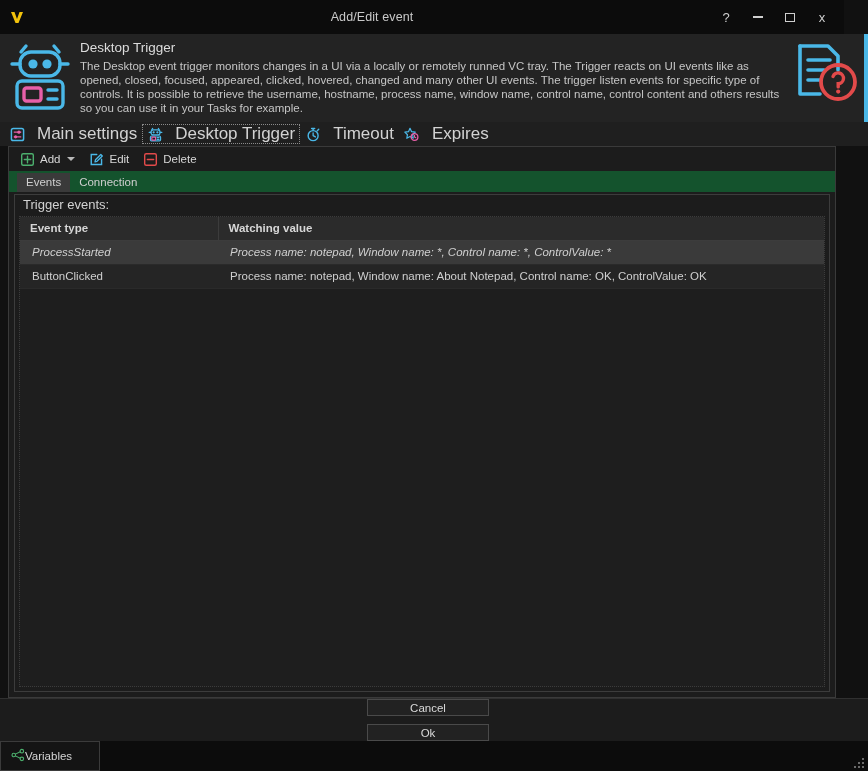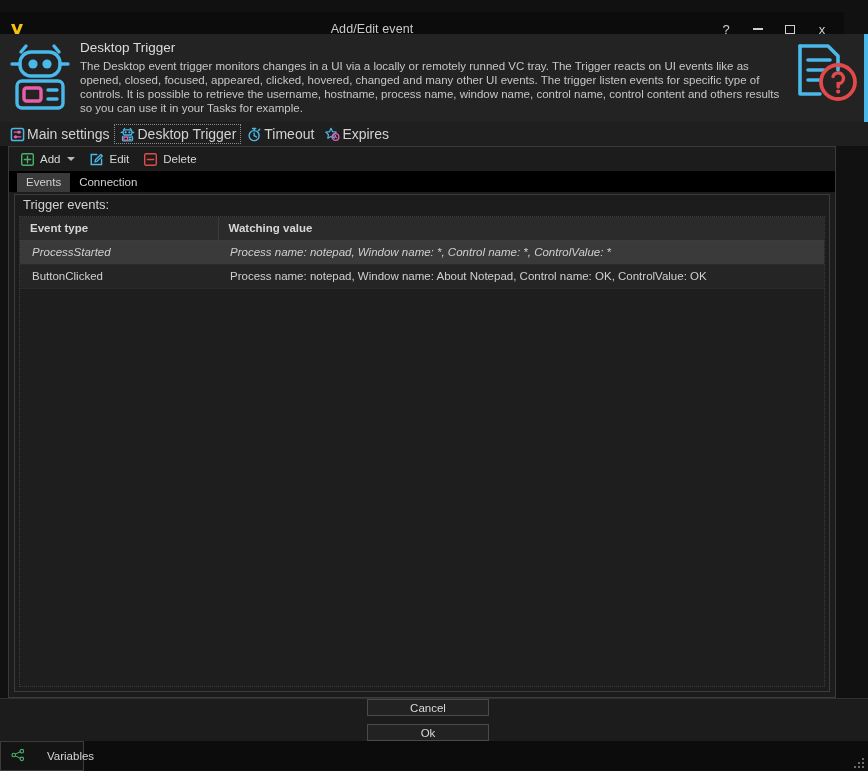--- a/index.html
+++ b/index.html
@@ -7,21 +7,21 @@
     width: 868px; height: 771px;
     background: #0d0d0d;
     font-family: "Liberation Sans", sans-serif;
     color: #d4d4d4;
     overflow: hidden;
   }
   .app { position: relative; width: 868px; height: 771px; background: #111111; }
 
   
   .titlebar {
-    position: absolute; left: 0; top: 12px; width: 844px; height: 34px;
+    position: absolute; left: 0; top: 0; width: 844px; height: 34px;
     background: #0c0c0c;
     display: flex; align-items: center;
   }
   .logo { width: 34px; height: 34px; display: flex; align-items: center; justify-content: center; }
   .logo svg { display: block; }
   .title-text {
     flex: 1; text-align: center; font-size: 12.5px; color: #c9c9c9;
     letter-spacing: .1px;
   }
   .winbtns { display: flex; align-items: center; height: 34px; padding-right: 6px; }
@@ -48,22 +48,22 @@
   .accent-strip {
     position: absolute; right: 0; top: 34px; width: 4px; height: 88px; background: #4ab8e8;
   }
 
   
   .maintabs {
     position: absolute; left: 0; top: 122px; width: 868px; height: 24px;
     background: #1f1f1f; display: flex; align-items: center; padding-left: 4px;
   }
   .mtab {
-    display: flex; align-items: center; gap: 2px; height: 20px; padding: 0 5px;
-    font-size: 14px; color: #d2d2d2; cursor: default;
+    display: flex; align-items: center; gap: 12px; height: 20px; padding: 0 5px;
+    font-size: 17px; color: #d2d2d2; cursor: default;
   }
   .mtab.selected { outline: 1px dotted #8a8a8a; outline-offset: -1px; }
   .mtab .ic { width: 16px; height: 16px; display: flex; align-items: center; justify-content: center; }
 
   
   .panel {
     position: absolute; left: 8px; top: 146px; width: 828px; height: 552px;
     background: #1c1c1c; border: 1px solid #3a3a3a;
   }
   .toolbar {
@@ -74,21 +74,21 @@
     display: flex; align-items: center; gap: 5px; height: 20px; padding: 0 5px;
     font-size: 11.5px; color: #d7d7d7; cursor: default;
   }
   .tbtn .ic { width: 16px; height: 16px; display: flex; align-items: center; justify-content: center; }
   .caret {
     width: 0; height: 0; border-left: 4px solid transparent; border-right: 4px solid transparent;
     border-top: 4px solid #b9b9b9; margin-left: 2px;
   }
 
   
-  .subtabs { height: 21px; display: flex; align-items: flex-end; padding-left: 8px; background: #000000; }
+  .subtabs { height: 21px; display: flex; align-items: flex-end; padding-left: 8px; background: #14532d; }
   .stab {
     font-size: 11.5px; color: #cfcfcf; padding: 2px 8px 3px 8px; cursor: default;
     border: 1px solid transparent;
   }
   .stab.active { background: #3a3a3a; }
 
   .subpanel {
     position: absolute; left: 5px; top: 47px; right: 5px; bottom: 5px;
     border: 1px solid #3c3c3c; background: #1c1c1c;
   }
@@ -129,21 +129,21 @@
     color: #d9d9d9; font-size: 11.5px; display: flex; align-items: center; justify-content: center;
     cursor: default;
   }
 
   
   .statusbar {
     position: absolute; left: 0; top: 741px; width: 868px; height: 30px;
     background: #0c0c0c; display: flex; align-items: center;
   }
   .varbtn {
-    display: flex; align-items: center; gap: 22px; height: 30px; width: 84px;
+    display: flex; align-items: center; gap: 0; height: 30px; width: 100px;
     padding-left: 10px; font-size: 11.5px; color: #d5d5d5;
     border: 1px solid #3b3b3b; background: #141414; cursor: default;
   }
   .grip { position: absolute; right: 2px; bottom: 1px; width: 14px; height: 14px; }
 </style>
 </head>
 <body>
 
 <div class="app">
 

